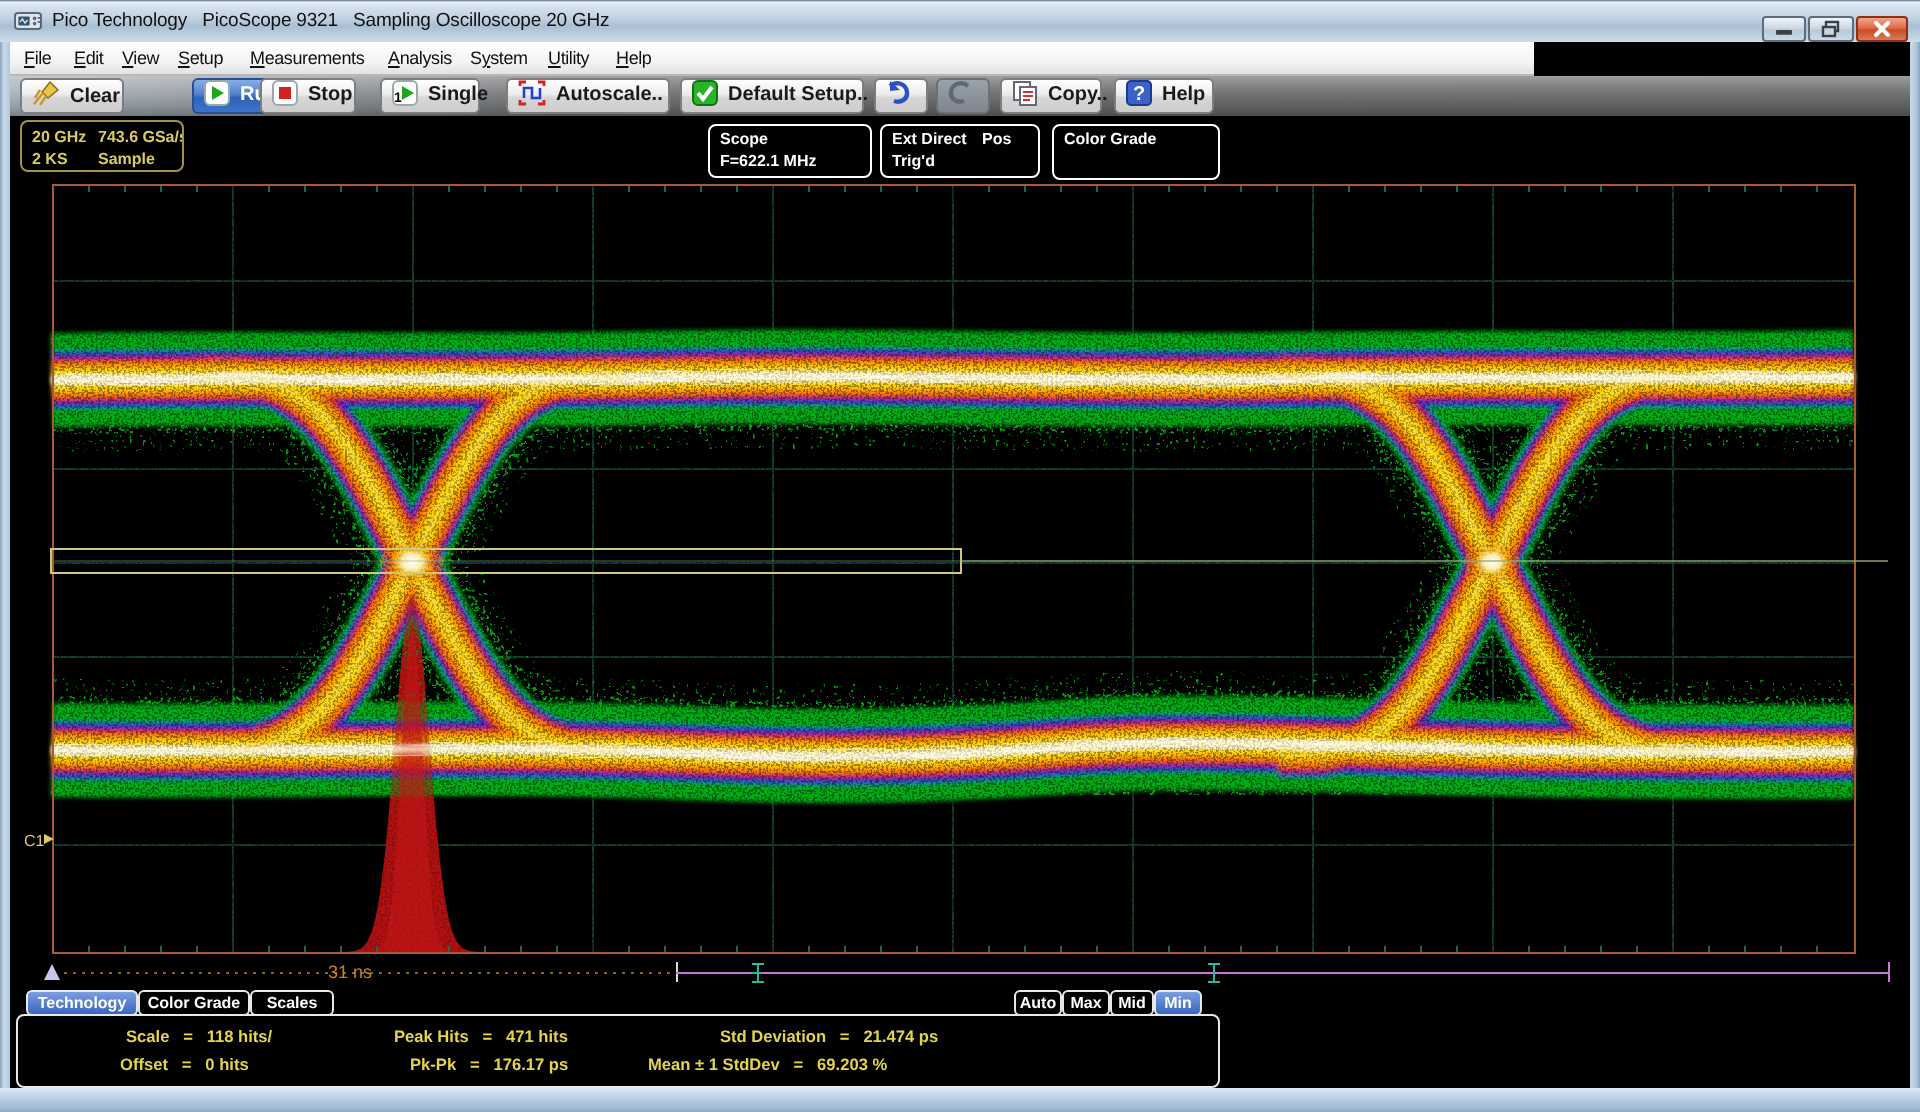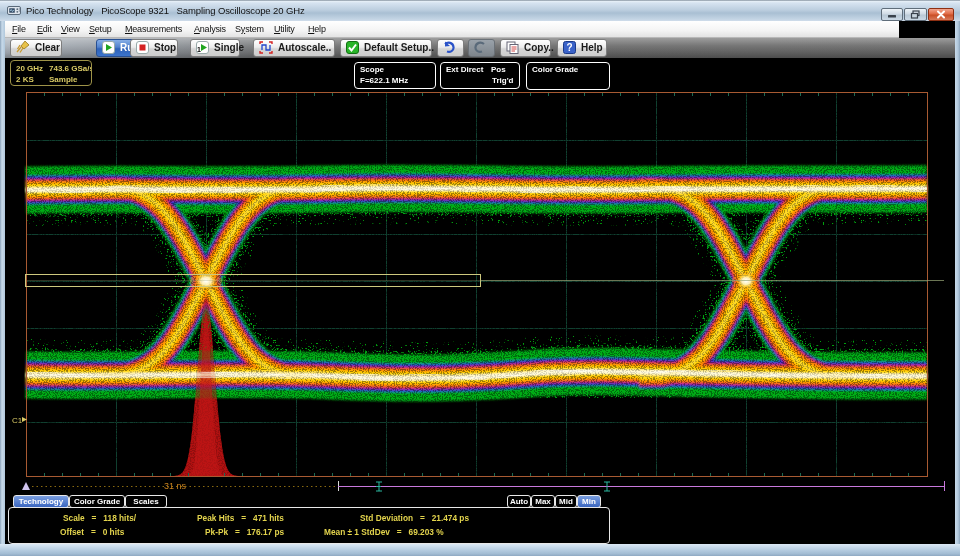--- a/index.html
+++ b/index.html
@@ -6,21 +6,21 @@
   body{width:960px;height:556px;position:relative;background:#000;overflow:hidden;
        font-family:"Liberation Sans", sans-serif;}
   .abs{position:absolute;}
   #titlebar{left:0;top:0;width:960px;height:21px;
     background:linear-gradient(to bottom,#5a6a7a 0,#e9f1f8 1px,#d6e3f0 3px,#bccedf 10px,#a9bfd3 13px,#c3d4e4 19px,#cfdcea 21px);}
   #title-text{left:26px;top:5px;font-size:9.5px;letter-spacing:-0.1px;color:#111;white-space:pre;}
   .winbtn{top:8px;height:11px;border:1px solid #5f6d7a;border-radius:2px;
     background:linear-gradient(to bottom,#eef4f9 0,#cfdae4 45%,#b9c9d6 55%,#ccdae6 100%);}
   .winbtn .g{position:absolute;left:0;top:0;right:0;bottom:0;}
   #btn-close{background:linear-gradient(to bottom,#f2a58e 0,#e06a45 45%,#c94e26 55%,#d87a5a 100%);border-color:#8e2f12;}
-  #menubar{left:0;top:21px;width:899px;height:16px;
+  #menubar{left:0;top:21px;width:767px;height:16px;
     background:linear-gradient(to bottom,#ffffff 0,#f4f4f4 60%,#e3e3e3 100%);
     border-bottom:1px solid #b8b8b8;font-size:9px;letter-spacing:-0.2px;color:#111;}
   .mi{position:absolute;top:3px;}
   #toolbar{left:0;top:38px;width:960px;height:20px;
     background:linear-gradient(to right,#aab2bb 0,#8f949a 150px,#757779 260px,#6b6b6b 360px,#686868 100%);}
   #toolbar .shade{position:absolute;left:0;top:0;width:100%;height:100%;
     background:linear-gradient(to bottom,rgba(255,255,255,.35) 0,rgba(255,255,255,.08) 40%,rgba(0,0,0,.10) 75%,rgba(0,0,0,.28) 100%);}
   .tbtn{position:absolute;top:1px;height:16px;border:1px solid #7d7d7d;border-radius:3px;
     background:linear-gradient(to bottom,#ffffff 0,#ececec 45%,#d6d6d6 55%,#cdcdcd 100%);
     font-size:10px;font-weight:bold;color:#1a1a1a;line-height:16px;white-space:nowrap;}
@@ -162,21 +162,21 @@
     <span style="left:5px;top:14px;">2 KS</span>
     <span style="left:38px;top:14px;">Sample</span>
   </div>
   <div class="ibox abs" id="ibox2" style="left:354px;top:62px;width:80px;height:25px;">
     <span style="left:5px;top:2px;">Scope</span>
     <span style="left:5px;top:13px;text-align:center;">F=622.1 MHz</span>
   </div>
   <div class="ibox abs" id="ibox3" style="left:440px;top:62px;width:78px;height:25px;">
     <span style="left:5px;top:2px;">Ext Direct</span>
     <span style="left:50px;top:2px;">Pos</span>
-    <span style="left:5px;top:13px;margin-left:46px;">Trig'd</span>
+    <span style="left:5px;top:13px;">Trig'd</span>
   </div>
   <div class="ibox abs" id="ibox4" style="left:526px;top:62px;width:82px;height:26px;">
     <span style="left:5px;top:2px;">Color Grade</span>
   </div>
 
   <svg id="plot" class="abs" style="left:0;top:0;" width="960" height="556" viewBox="0 0 960 556">
     <defs>
       <filter id="blur1" x="-15%" y="-15%" width="130%" height="130%">
         <feGaussianBlur stdDeviation="1.1"></feGaussianBlur>
       </filter>

